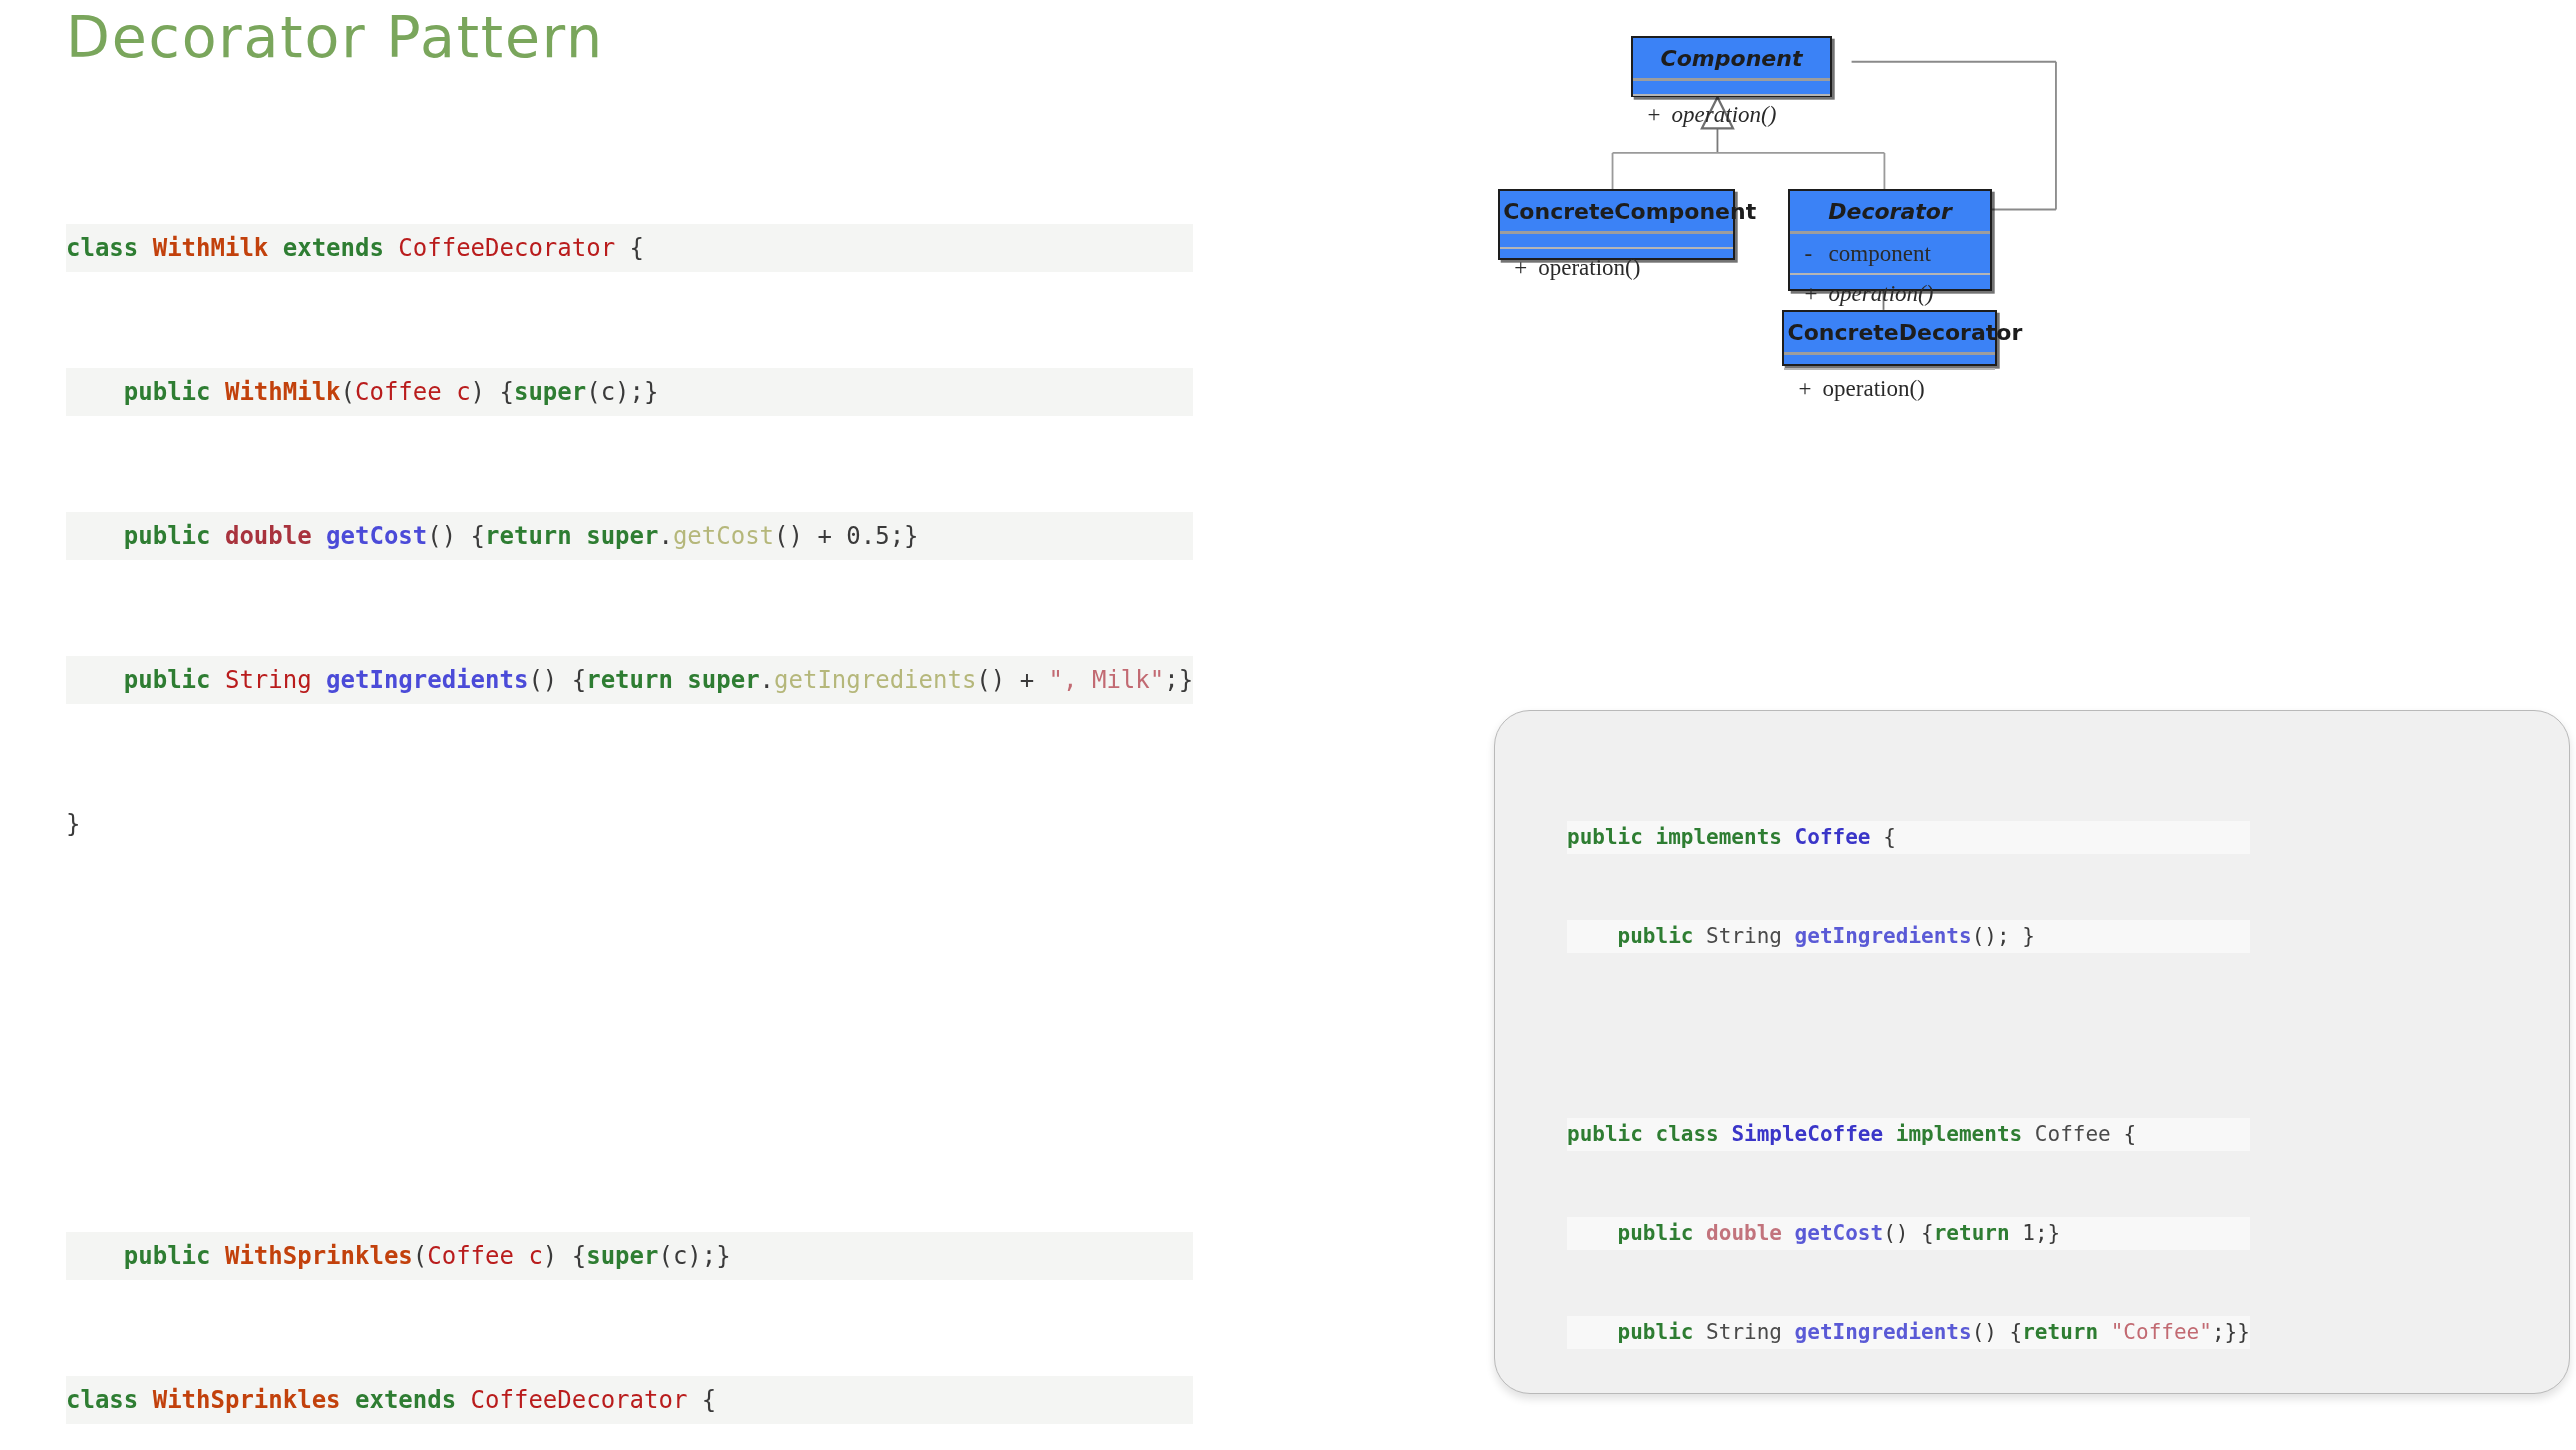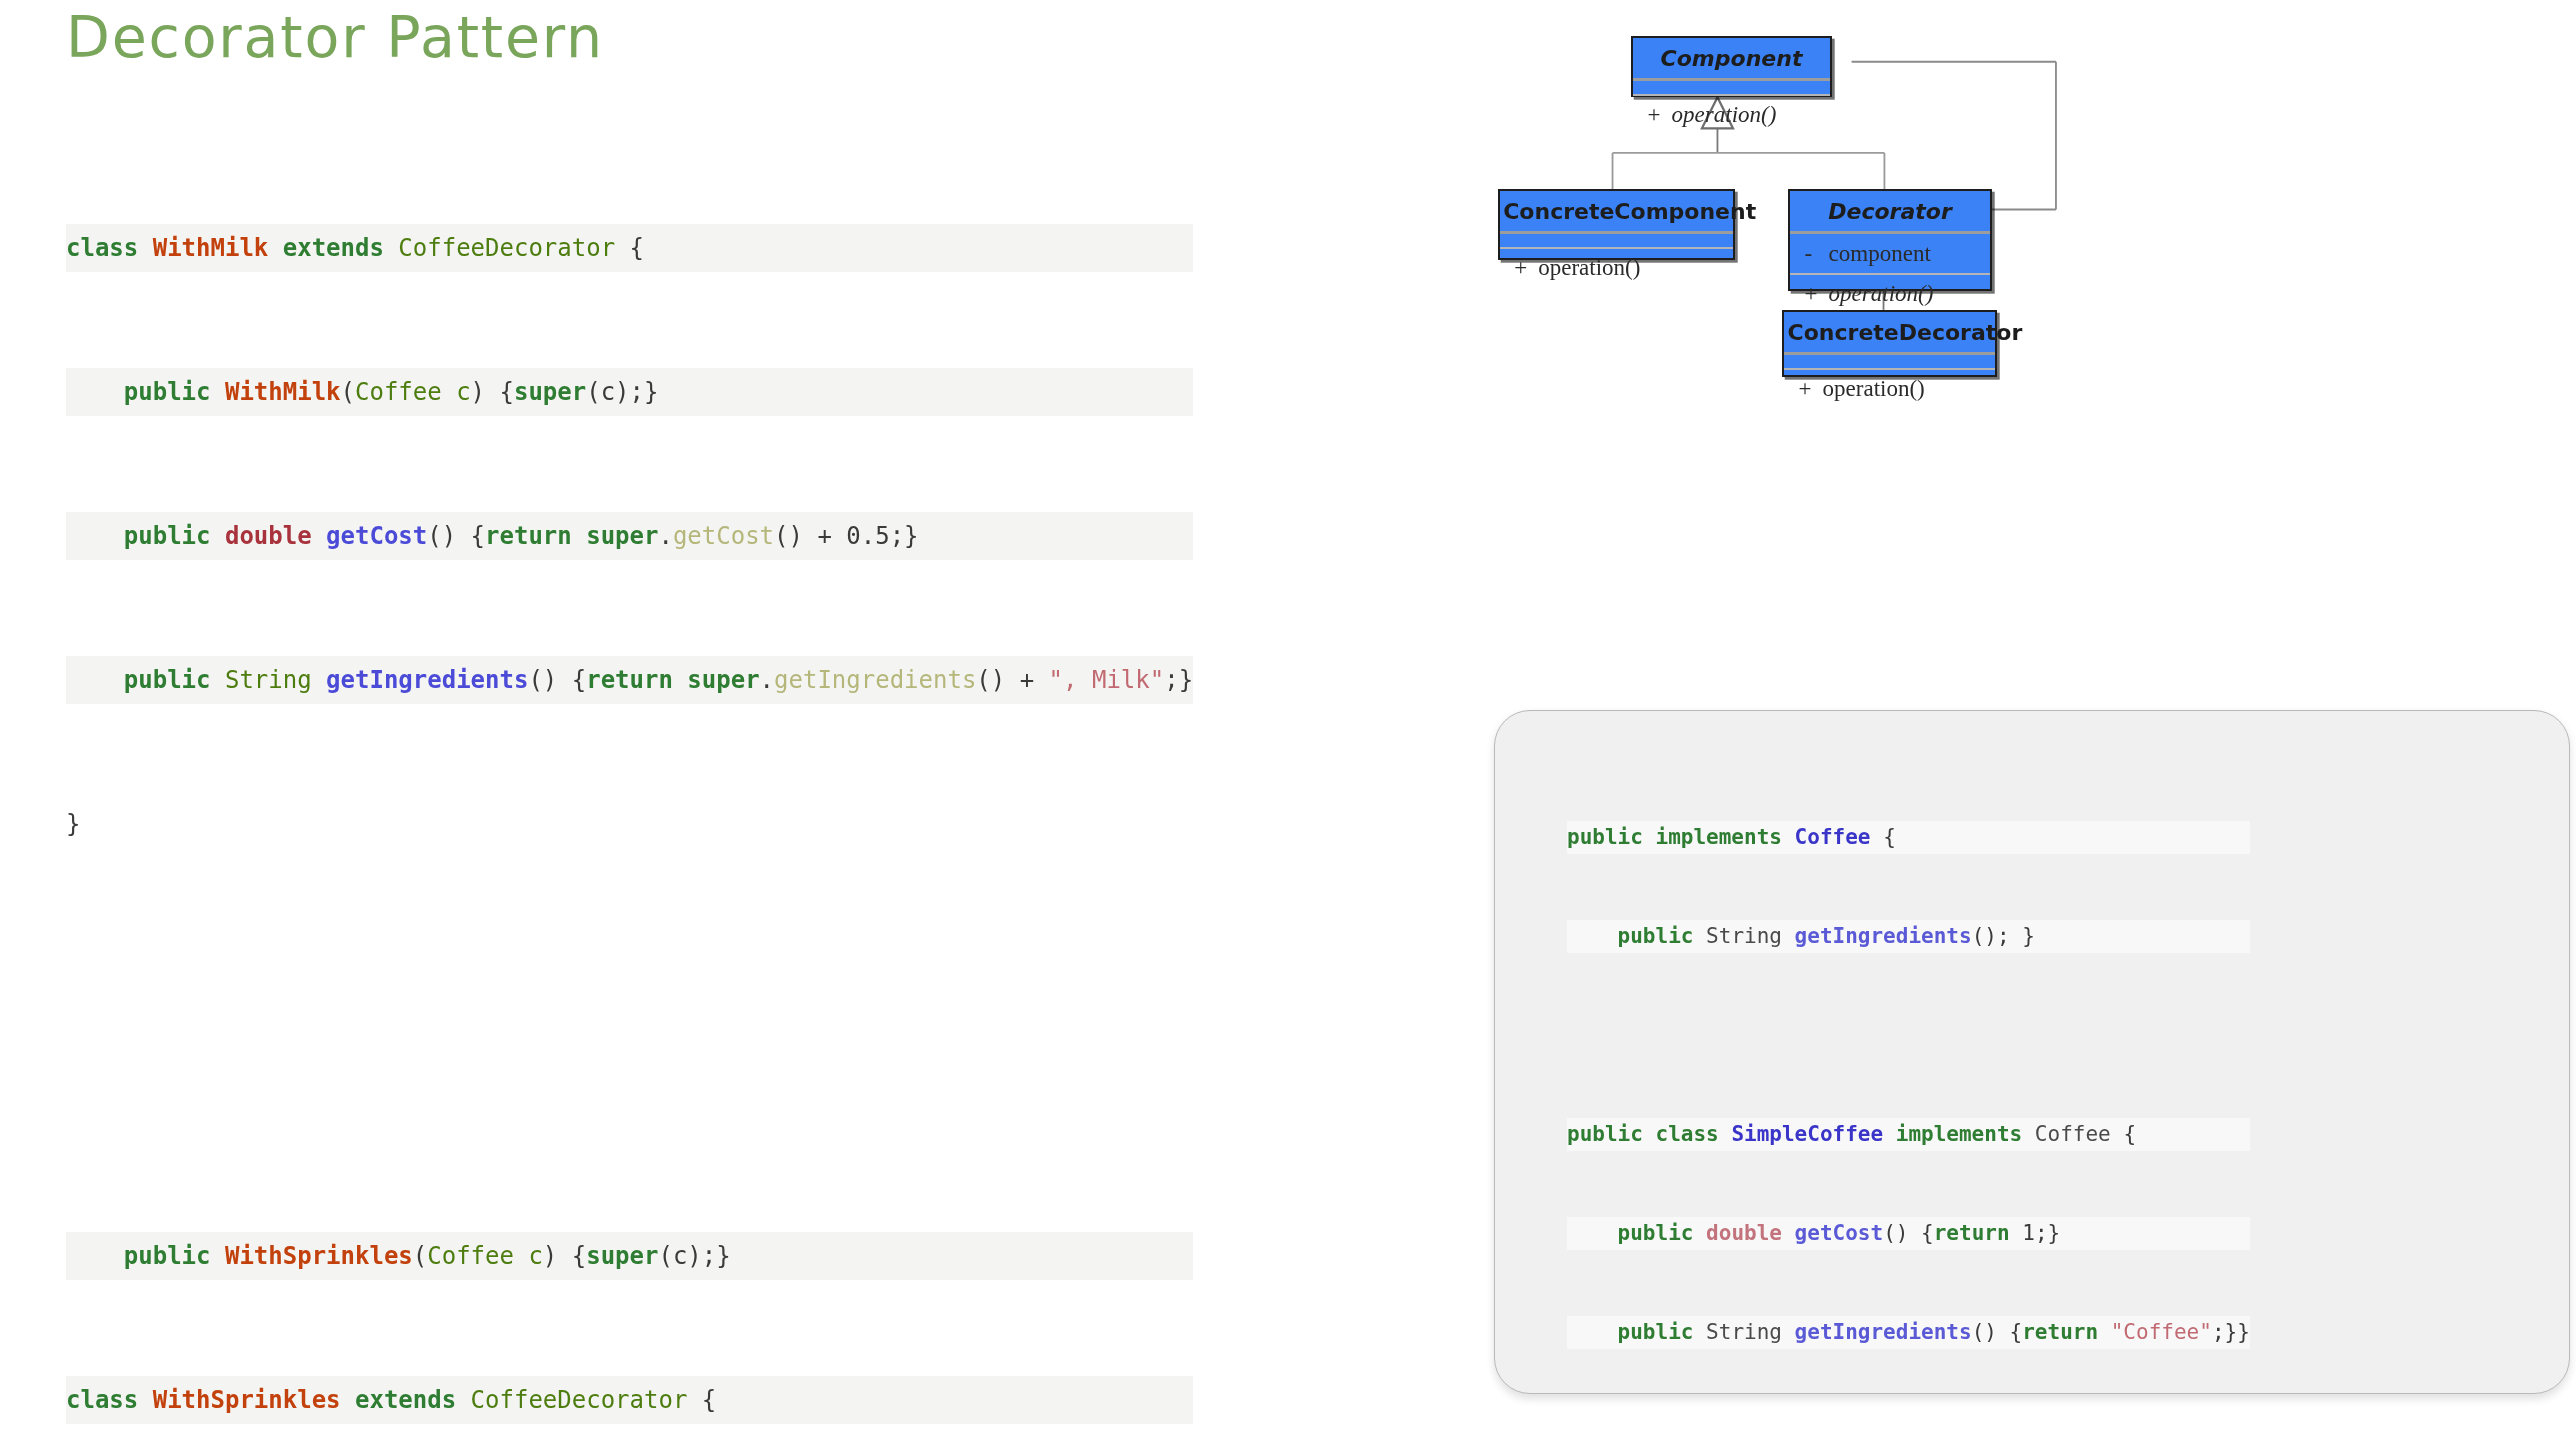--- a/index.html
+++ b/index.html
@@ -50,21 +50,21 @@
     font-family:"DejaVu Sans Mono", monospace;
     font-size:21px;
     line-height:33px;
     white-space:pre;
   }
   .code-panel .ln{display:block;height:33px;white-space:pre;}
   .code-panel .ln.hl{background:#f8f8f8;}
 
   
   .kw    {color:#2e7d32;font-weight:bold;}   
-  .typ   {color:#4d7c0f;}                    
+  .typ   {color:#b91c1c;}                    
   .cls   {color:#c2410c;font-weight:bold;}   
   .mth   {color:#4b4bd8;font-weight:bold;}   
   .mth2  {color:#b5b77a;}                    
   .red   {color:#a8333d;font-weight:bold;}   
   .str   {color:#c26a72;}                    
   .num   {color:#3a3a3a;}
   .pun   {color:#3a3a3a;}                    
 
   
   .code-panel .kw {color:#2e7d32;font-weight:bold;}
@@ -183,21 +183,21 @@
     </div>
 
     <div class="uml-box" style="left:274px;top:153px;width:204px;height:102px;">
       <div class="uml-name ital">Decorator</div>
       <div class="uml-sep"></div>
       <div class="uml-row"><span class="sym">-</span><span class="lbl">component</span></div>
       <div class="uml-sep thin"></div>
       <div class="uml-row ital"><span class="sym">+</span><span class="lbl">operation()</span></div>
     </div>
 
-    <div class="uml-box" style="left:268px;top:274px;width:215px;height:67px;">
+    <div class="uml-box" style="left:268px;top:274px;width:215px;height:56px;">
       <div class="uml-name">ConcreteDecorator</div>
       <div class="uml-sep"></div>
       <div class="uml-empty"></div>
       <div class="uml-sep thin"></div>
       <div class="uml-row"><span class="sym">+</span><span class="lbl">operation()</span></div>
     </div>
 
   </div>
 
   <div class="panel"></div>

